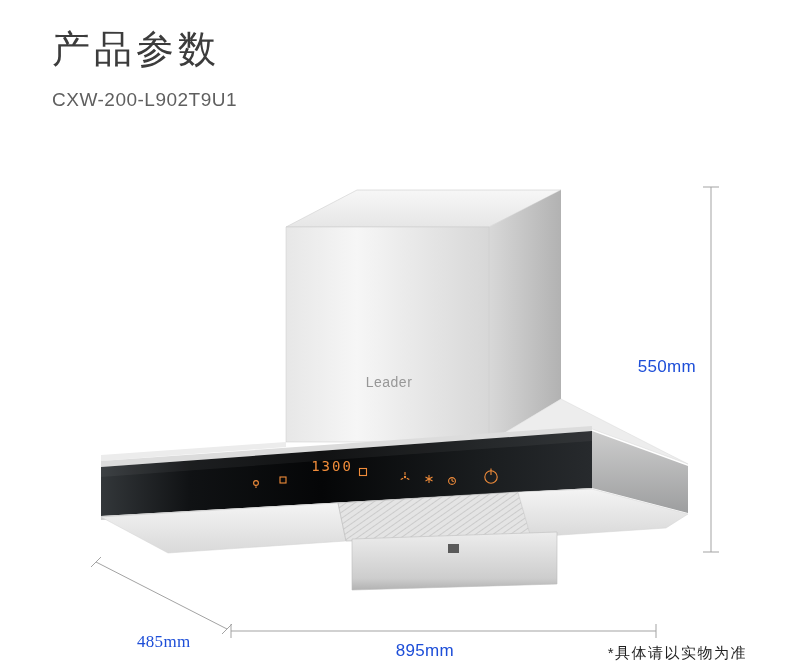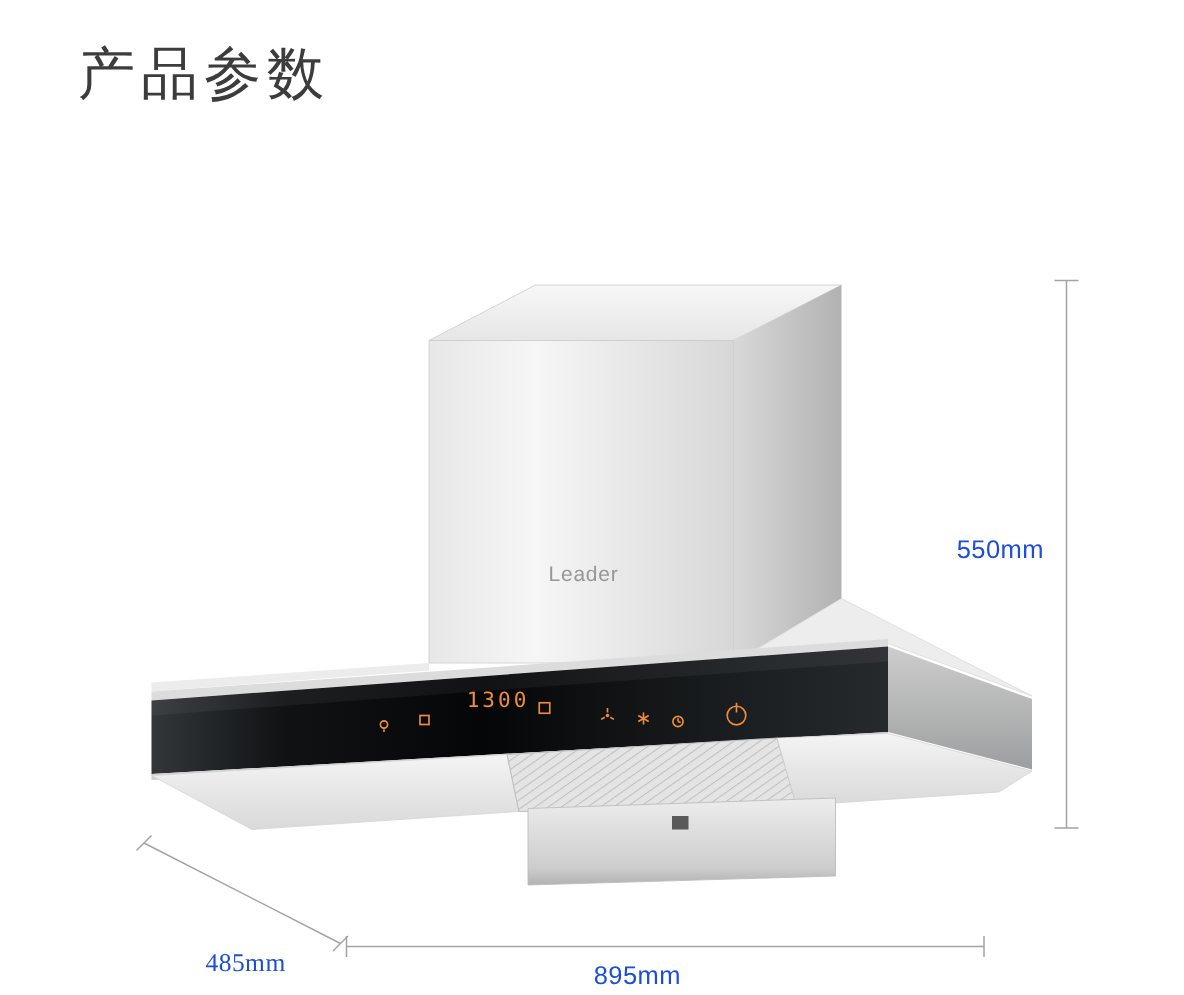--- a/index.html
+++ b/index.html
@@ -26,20 +26,21 @@
     position:absolute;right:42px;top:644px;
     font-size:15px;color:#1f1f1f;letter-spacing:1.5px;
   }
 </style>
 </head>
 <body>
 
 <div class="page">
 
   <h1 class="page-title">产品参数</h1>
+  <div class="model">CXW-200-L902T9U1</div>
 
   <svg class="product" width="789" height="663" viewBox="0 0 789 663">
     <defs>
       <linearGradient id="gFront" x1="0" y1="0" x2="1" y2="0">
         <stop offset="0" stop-color="#e7e7e7"></stop>
         <stop offset="0.35" stop-color="#f6f6f6"></stop>
         <stop offset="1" stop-color="#d7d7d7"></stop>
       </linearGradient>
       <linearGradient id="gTop" x1="0" y1="0" x2="0" y2="1">
         <stop offset="0" stop-color="#f7f7f7"></stop>
@@ -156,13 +157,14 @@
         <line x1="231" y1="624" x2="231" y2="638"></line>
         <line x1="656" y1="624" x2="656" y2="638"></line>
       </g>
     </g>
   </svg>
 
   <span class="dim dim-h">550mm</span>
   <span class="dim dim-d">485mm</span>
   <span class="dim dim-w">895mm</span>
 
+  <div class="footnote">*具体请以实物为准</div>
 </div>
 
 </body></html>

